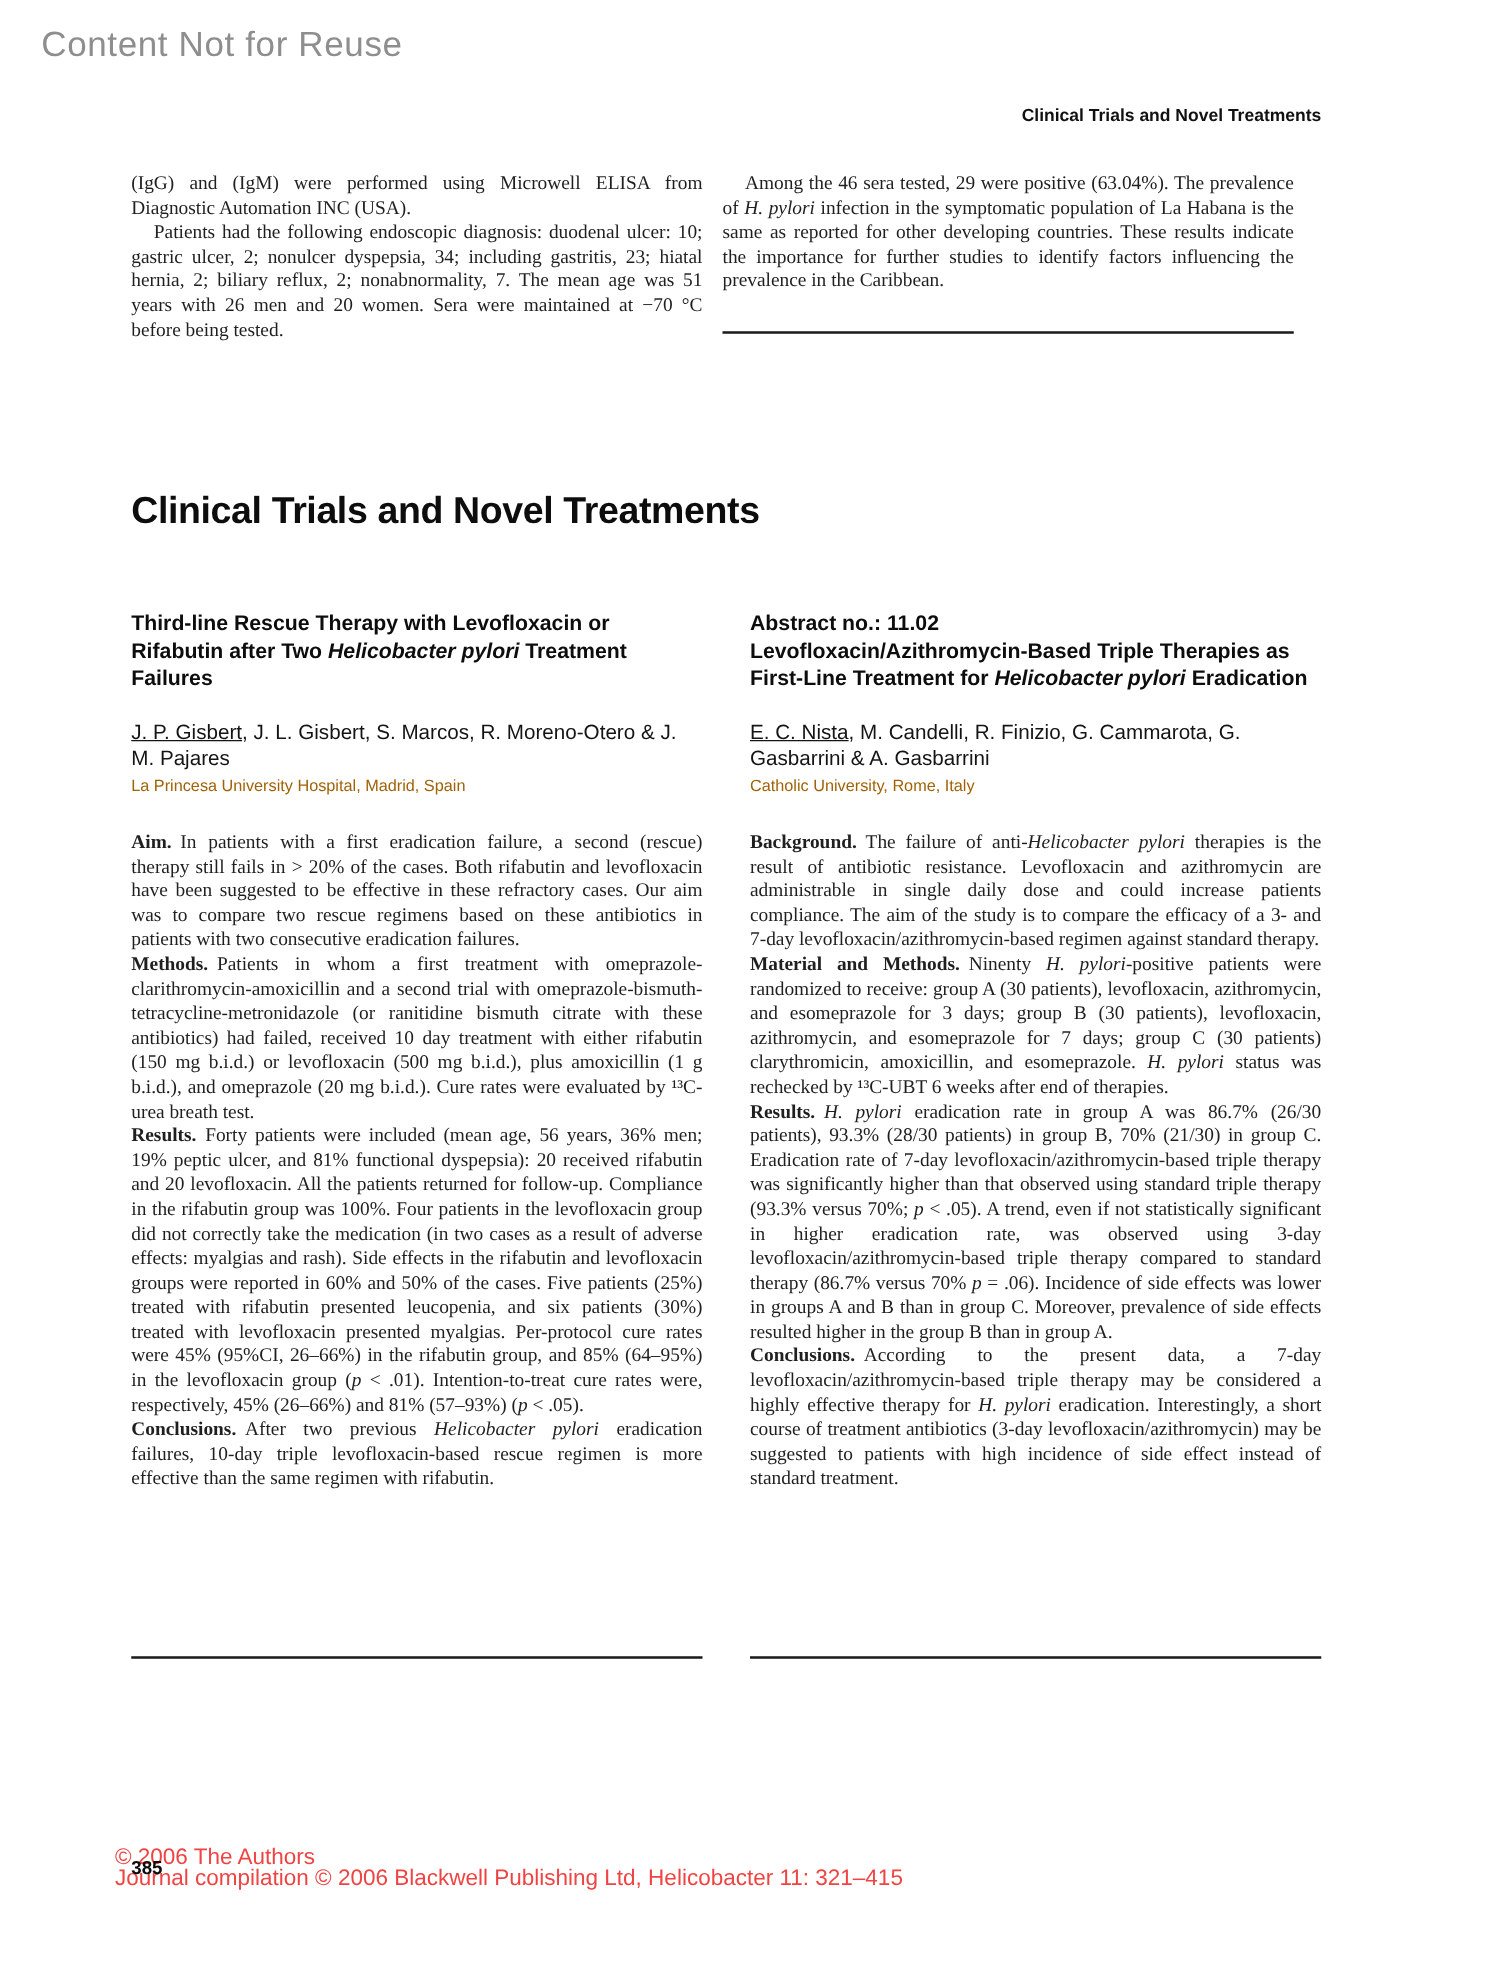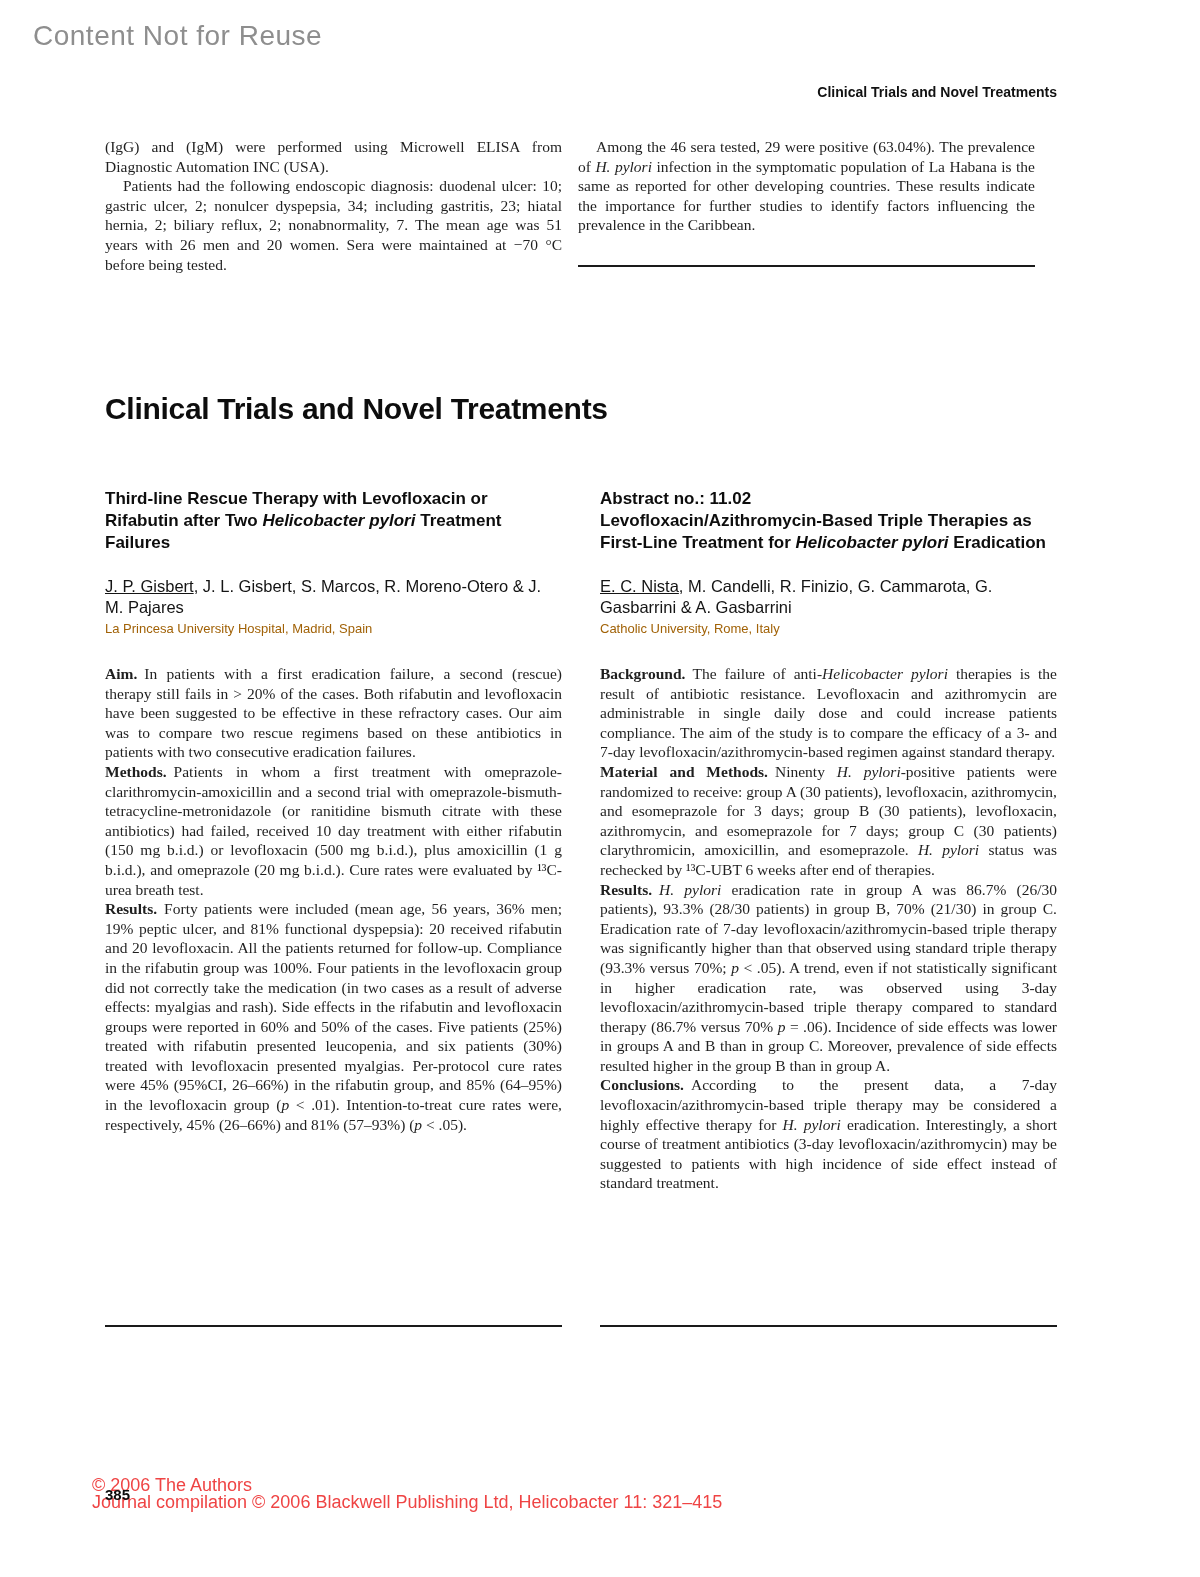--- a/index.html
+++ b/index.html
@@ -77,20 +77,21 @@
 <div class="abs abstracts-row">
 
   <div class="col">
     <div class="abs-head"><span>Third-line Rescue Therapy with Levofloxacin or Rifabutin after Two </span><span style="font-style: italic;">Helicobacter pylori</span><span> Treatment Failures</span></div>
     <div class="authors"><span style="text-decoration: underline;">J. P. Gisbert</span><span>, J. L. Gisbert, S. Marcos, R. Moreno-Otero &amp; J. M. Pajares</span></div>
     <div class="affiliation">La Princesa University Hospital, Madrid, Spain</div>
     <div class="serif-body abs-body">
       <p><b class="abs-label">Aim.</b><span><span>In patients with a first eradication failure, a second (rescue) therapy still fails in &gt; 20% of the cases. Both rifabutin and levofloxacin have been suggested to be effective in these refractory cases. Our aim was to compare two rescue regimens based on these antibiotics in patients with two consecutive eradication failures.</span></span></p>
       <p><b class="abs-label">Methods.</b><span><span>Patients in whom a first treatment with omeprazole-clarithromycin-amoxicillin and a second trial with omeprazole-bismuth-tetracycline-metronidazole (or ranitidine bismuth citrate with these antibiotics) had failed, received 10 day treatment with either rifabutin (150 mg b.i.d.) or levofloxacin (500 mg b.i.d.), plus amoxicillin (1 g b.i.d.), and omeprazole (20 mg b.i.d.). Cure rates were evaluated by ¹³C-urea breath test.</span></span></p>
       <p><b class="abs-label">Results.</b><span><span>Forty patients were included (mean age, 56 years, 36% men; 19% peptic ulcer, and 81% functional dyspepsia): 20 received rifabutin and 20 levofloxacin. All the patients returned for follow-up. Compliance in the rifabutin group was 100%. Four patients in the levofloxacin group did not correctly take the medication (in two cases as a result of adverse effects: myalgias and rash). Side effects in the rifabutin and levofloxacin groups were reported in 60% and 50% of the cases. Five patients (25%) treated with rifabutin presented leucopenia, and six patients (30%) treated with levofloxacin presented myalgias. Per-protocol cure rates were 45% (95%CI, 26–66%) in the rifabutin group, and 85% (64–95%) in the levofloxacin group (</span><span style="font-style: italic;">p</span><span> &lt; .01). Intention-to-treat cure rates were, respectively, 45% (26–66%) and 81% (57–93%) (</span><span style="font-style: italic;">p</span><span> &lt; .05).</span></span></p>
+      <p><b class="abs-label">Conclusions.</b><span><span>After two previous </span><span style="font-style: italic;">Helicobacter pylori</span><span> eradication failures, 10-day triple levofloxacin-based rescue regimen is more effective than the same regimen with rifabutin.</span></span></p>
     </div>
   </div>
 
   <div class="col">
     <div class="abs-head">Abstract no.: 11.02</div>
     <div class="abs-head"><span>Levofloxacin/Azithromycin-Based Triple Therapies as First-Line Treatment for </span><span style="font-style: italic;">Helicobacter pylori</span><span> Eradication</span></div>
     <div class="authors"><span style="text-decoration: underline;">E. C. Nista</span><span>, M. Candelli, R. Finizio, G. Cammarota, G. Gasbarrini &amp; A. Gasbarrini</span></div>
     <div class="affiliation">Catholic University, Rome, Italy</div>
     <div class="serif-body abs-body">
       <p><b class="abs-label">Background.</b><span><span>The failure of anti-</span><span style="font-style: italic;">Helicobacter pylori</span><span> therapies is the result of antibiotic resistance. Levofloxacin and azithromycin are administrable in single daily dose and could increase patients compliance. The aim of the study is to compare the efficacy of a 3- and 7-day levofloxacin/azithromycin-based regimen against standard therapy.</span></span></p>

